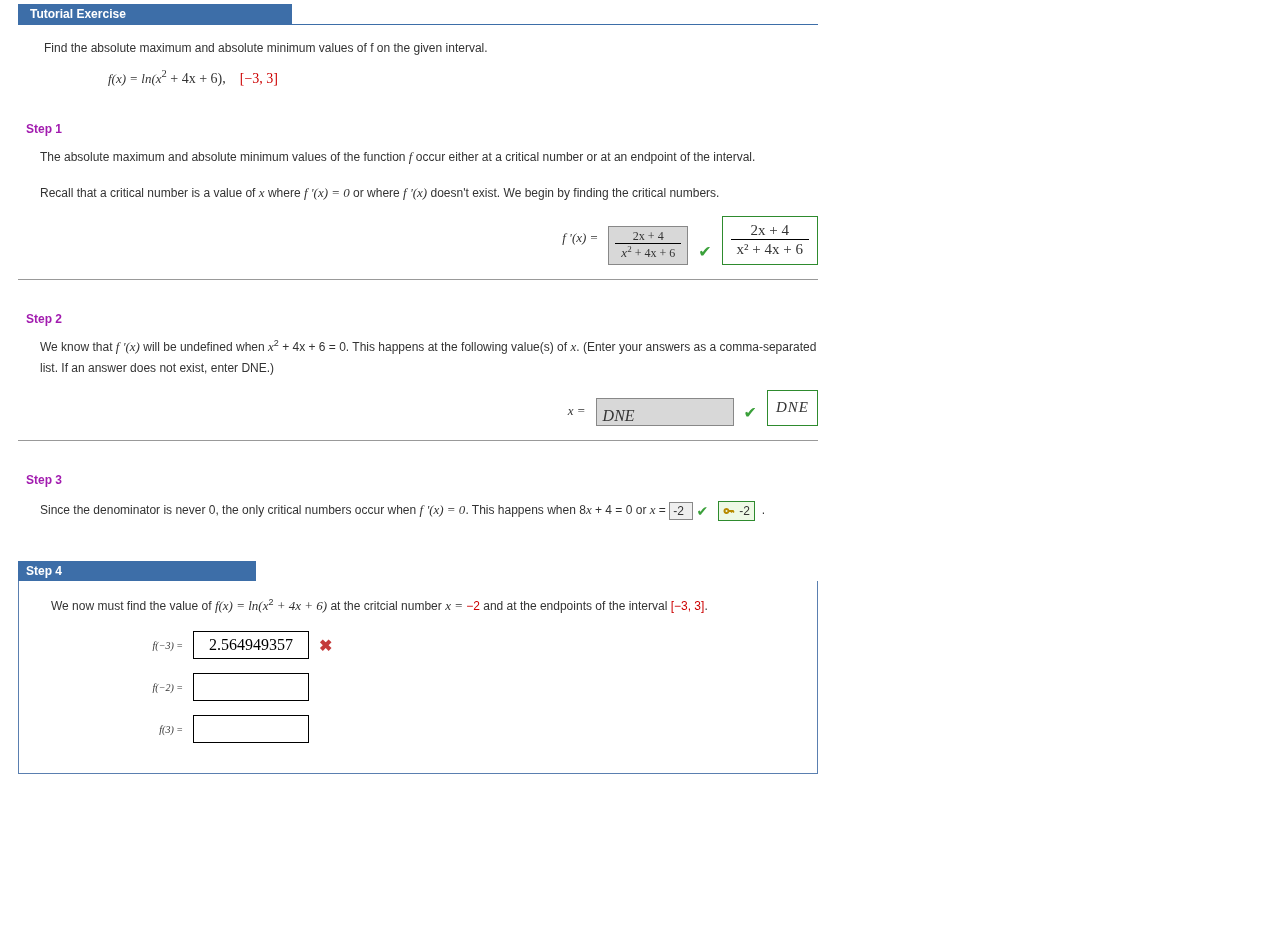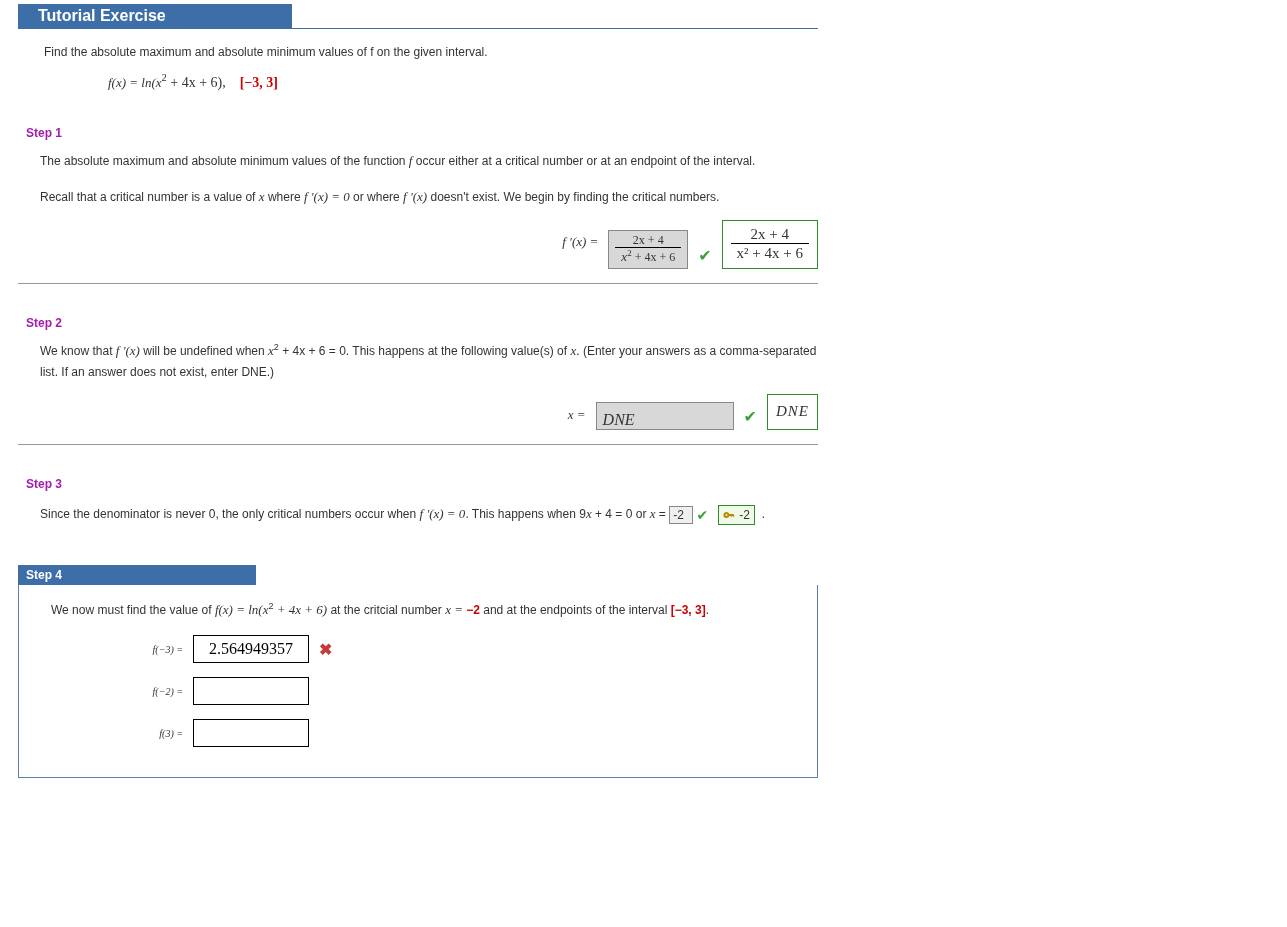--- a/index.html
+++ b/index.html
@@ -12,22 +12,22 @@
   }
   .page {
     width: 800px;
     margin: 0;
     padding: 4px 0 40px 18px;
   }
   .header-bar {
     background: #3d6ea8;
     color: #fff;
     font-weight: bold;
-    font-size: 16px;
-    padding: 3px 20px;
+    font-size: 12px;
+    padding: 3px 12px;
     width: 274px;
     box-sizing: border-box;
   }
   .header-underline {
     border-bottom: 1px solid #3d6ea8;
     margin-bottom: 10px;
   }
   .section-underline {
     border-bottom: 1px solid #999;
     margin-top: 14px;
@@ -46,21 +46,21 @@
     color: #a21caf;
     margin-top: 32px;
     margin-left: 8px;
   }
   .step-body {
     margin: 10px 0 0 22px;
     line-height: 1.7;
   }
   .fvar { font-style: italic; font-family: "Times New Roman", serif; font-size: 13px; }
   .math { font-family: "Times New Roman", serif; font-size: 14px; }
-  .red { color: #c00; font-weight: bold; }
+  .red { color: #c00; }
   .row { display: flex; align-items: flex-end; gap: 10px; margin-top: 12px; margin-left: 60px; justify-content: flex-end; }
   .frac {
     display: inline-block;
     text-align: center;
     vertical-align: middle;
     font-family: "Times New Roman", serif;
   }
   .frac .num { display:block; border-bottom: 1px solid #000; padding: 0 6px; line-height: 1.2; }
   .frac .den { display:block; padding: 0 6px; line-height: 1.3; }
   .box-gray {
@@ -231,21 +231,21 @@
       <span class="box-green">
         <span style="font-style: italic; letter-spacing:1px;">DNE</span>
       </span>
     </div>
   </div>
   <div class="section-underline"></div>
 
   <div class="step-head">Step 3</div>
   <div class="step-body">
     <div style="line-height:2.0;">
-      <span>Since the denominator is never 0, the only critical numbers occur when </span><span class="fvar">f '(x) = 0</span><span>. This happens when 9</span><span class="fvar">x</span><span> + 4 = 0 or </span><span class="fvar">x</span><span> = </span>
+      <span>Since the denominator is never 0, the only critical numbers occur when </span><span class="fvar">f '(x) = 0</span><span>. This happens when 8</span><span class="fvar">x</span><span> + 4 = 0 or </span><span class="fvar">x</span><span> = </span>
       <span class="small-input">-2</span>
       <span class="check" style="font-size:14px; vertical-align:middle;">✔</span>&nbsp;&nbsp;
       <span class="small-green">
         <svg class="key-icon" viewBox="0 0 24 24">
             <path fill="#b88a00" d="M21 10h-8.35A5.99 5.99 0 0 0 7 6a6 6 0 1 0 5.65 8H15l2 2 2-2 2 2 2-2-2-4zM7 14a2 2 0 1 1 0-4 2 2 0 0 1 0 4z"></path>
           </svg>
         <span>-2</span>
       </span>
       &nbsp;<span>.</span>
     </div>

